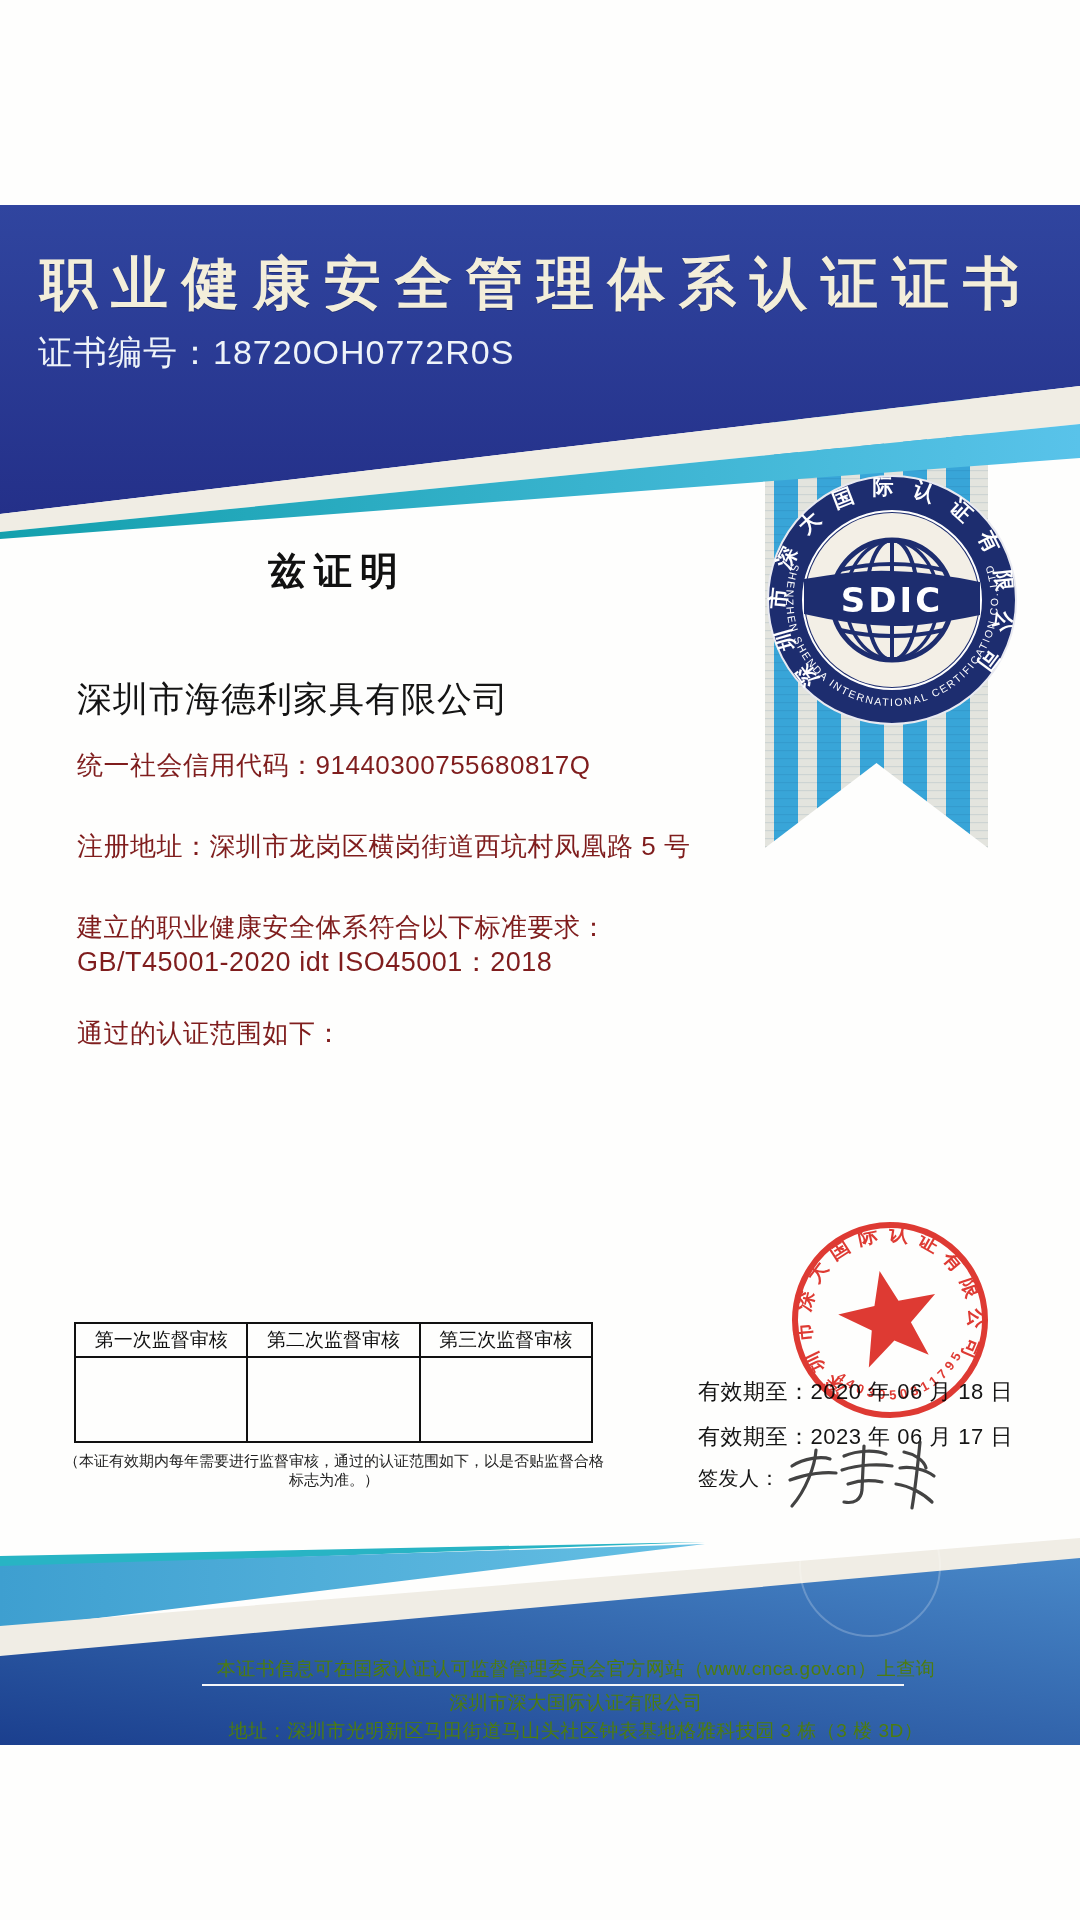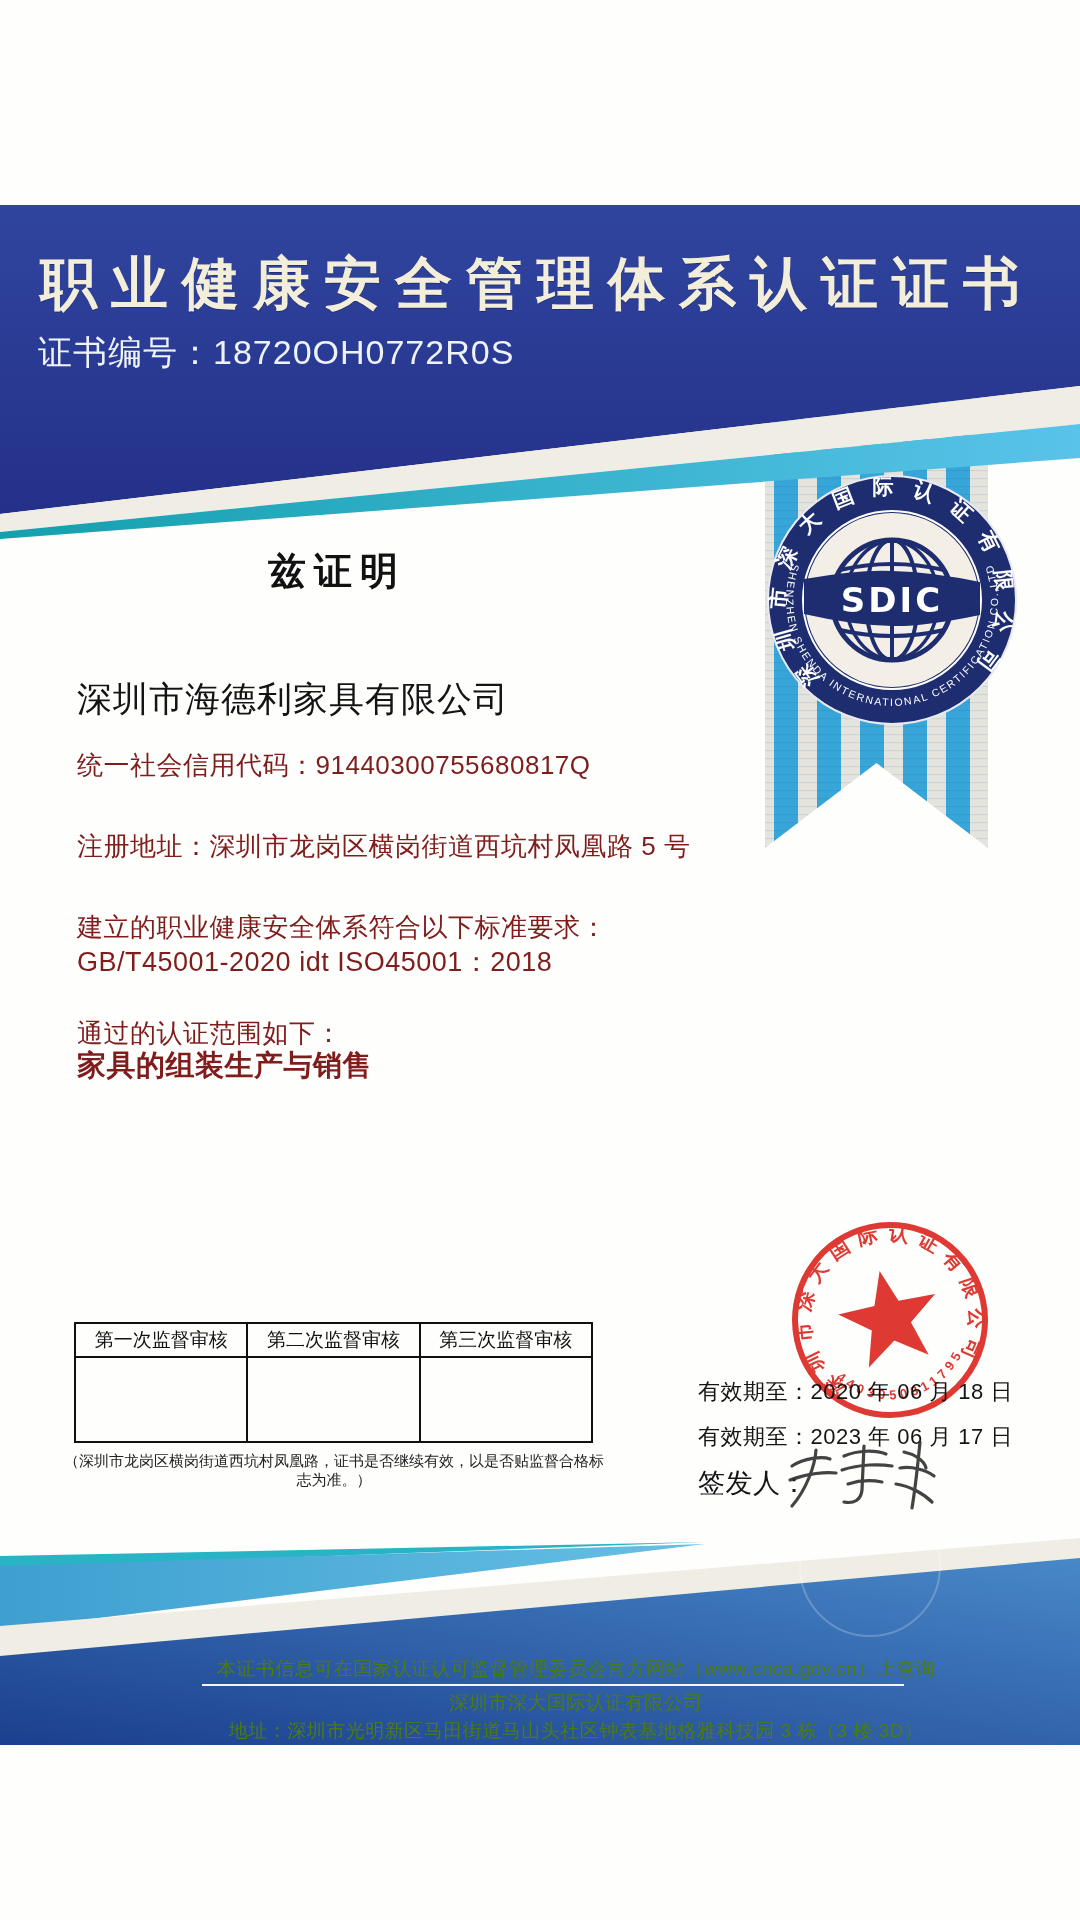--- a/index.html
+++ b/index.html
@@ -33,21 +33,21 @@
   .audit-table { position:absolute; left:74px; top:1322px; width:519px;
                  border:2px solid #111; border-collapse:collapse;padding-left:24px; }
   .audit-table th { border:2px solid #111; height:34px; font-size:19px;
                     font-weight:500; color:#111; text-align:center; }
   .audit-table td { border:2px solid #111; height:85px; }
   .table-note { position:absolute; left:60px; top:1452px; width:548px;
                 text-align:center; font-size:15px; font-weight:500; color:#222; }
 
   .issue-row { position:absolute; left:698px; font-size:22px; color:#151515;
                letter-spacing:.5px; z-index:2; }
-  .r1 { top:1377px; } .r2 { top:1422px; } .r3 { top:1465px; font-size:27px; }
+  .r1 { top:1377px; } .r2 { top:1422px; } .r3 { top:1465px; font-size:20px; }
 
   .signature { position:absolute; left:778px; top:1432px; z-index:3; }
   .stamp { position:absolute; left:782px; top:1212px; z-index:5;
            mix-blend-mode:multiply; opacity:.9; }
 
   .footer-text { position:absolute; left:0; width:1080px; text-align:center;
                  color:#4d7c0f; font-size:19px; letter-spacing:.5px; z-index:4;margin-left:36px; }
   .f1 { top:1656px; } .f2 { top:1690px; } .f3 { top:1718px; }
   .footer-divider { position:absolute; left:202px; top:1684px; width:702px;
                     height:2px; background:#f4f6f9; z-index:4; }
@@ -114,37 +114,36 @@
   <div class="company">深圳市海德利家具有限公司</div>
 
   <div class="line l-credit"><span>统一社会信用代码：</span><span>91440300755680817Q</span></div>
 
   <div class="line l-address"><span>注册地址：</span><span>深圳市龙岗区横岗街道西坑村凤凰路 5 号</span></div>
 
   <div class="line l-std-intro">建立的职业健康安全体系符合以下标准要求：</div>
   <div class="line l-std-val">GB/T45001-2020 idt ISO45001：2018</div>
 
   <div class="line l-scope-intro">通过的认证范围如下：</div>
-  <div class="line l-scope-val">家具的组装生产与销售</div>
 
   <table class="audit-table">
     <tbody>
         <tr>
       <th style="width:173px">第一次监督审核</th>
       <th style="width:173px">第二次监督审核</th>
       <th style="width:173px">第三次监督审核</th>
     </tr>
     <tr>
       <td></td>
       <td></td>
       <td></td>
     </tr>
   </tbody>
     </table>
-  <div class="table-note">（深圳市龙岗区横岗街道西坑村凤凰路，证书是否继续有效，以是否贴监督合格标志为准。）</div>
+  <div class="table-note">（本证有效期内每年需要进行监督审核，通过的认证范围如下，以是否贴监督合格标志为准。）</div>
 
   <div class="issue-row r1"><span>有效期至：</span><span>2020 年 06 月 18 日</span></div>
   <div class="issue-row r2"><span>有效期至：</span><span>2023 年 06 月 17 日</span></div>
   <div class="issue-row r3"><span>签发人：</span></div>
 
   <svg class="signature" width="180" height="90" viewBox="0 0 180 90">
     <g fill="none" stroke="#2f2f2f" stroke-width="3.2" stroke-linecap="round" opacity="0.9">
       <path d="M14,34 C26,26 44,24 52,27"></path>
       <path d="M12,48 C30,41 48,40 58,41"></path>
       <path d="M38,18 C37,34 28,58 14,74"></path>

